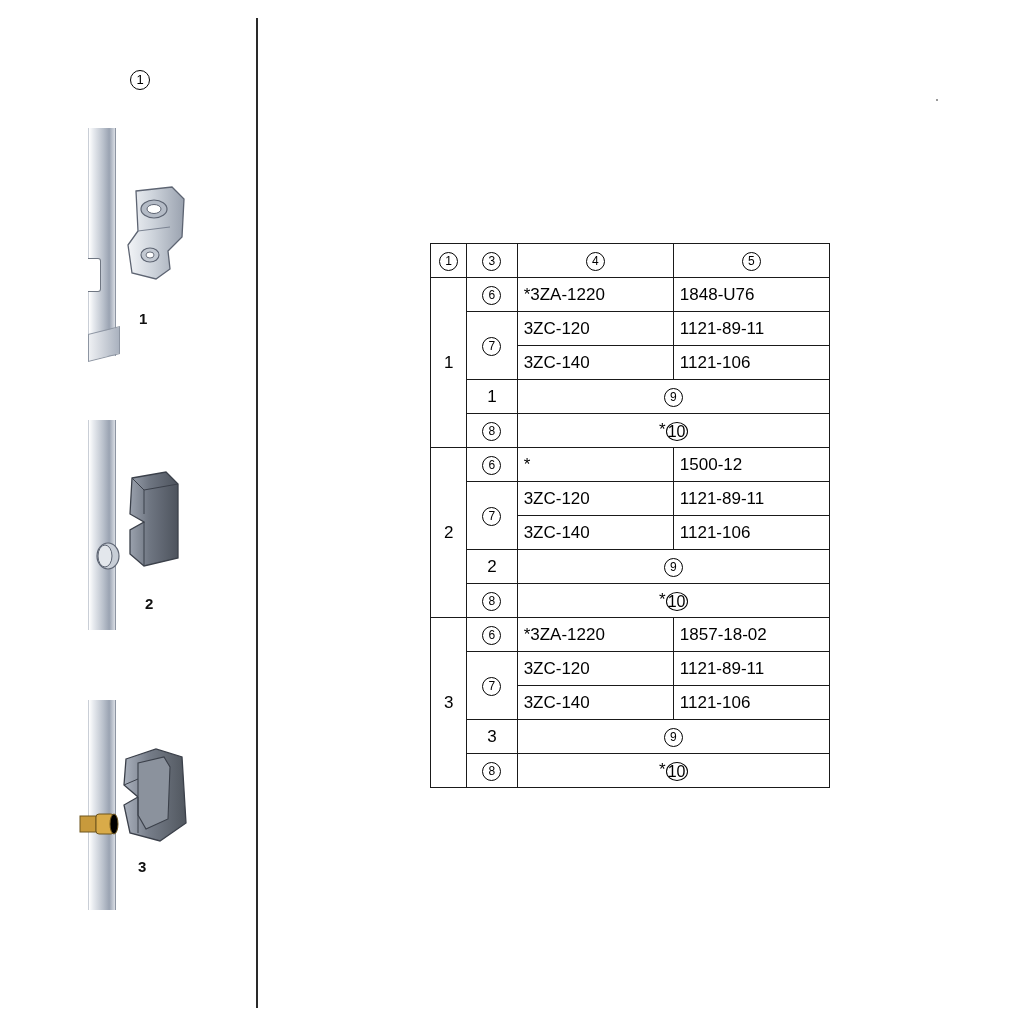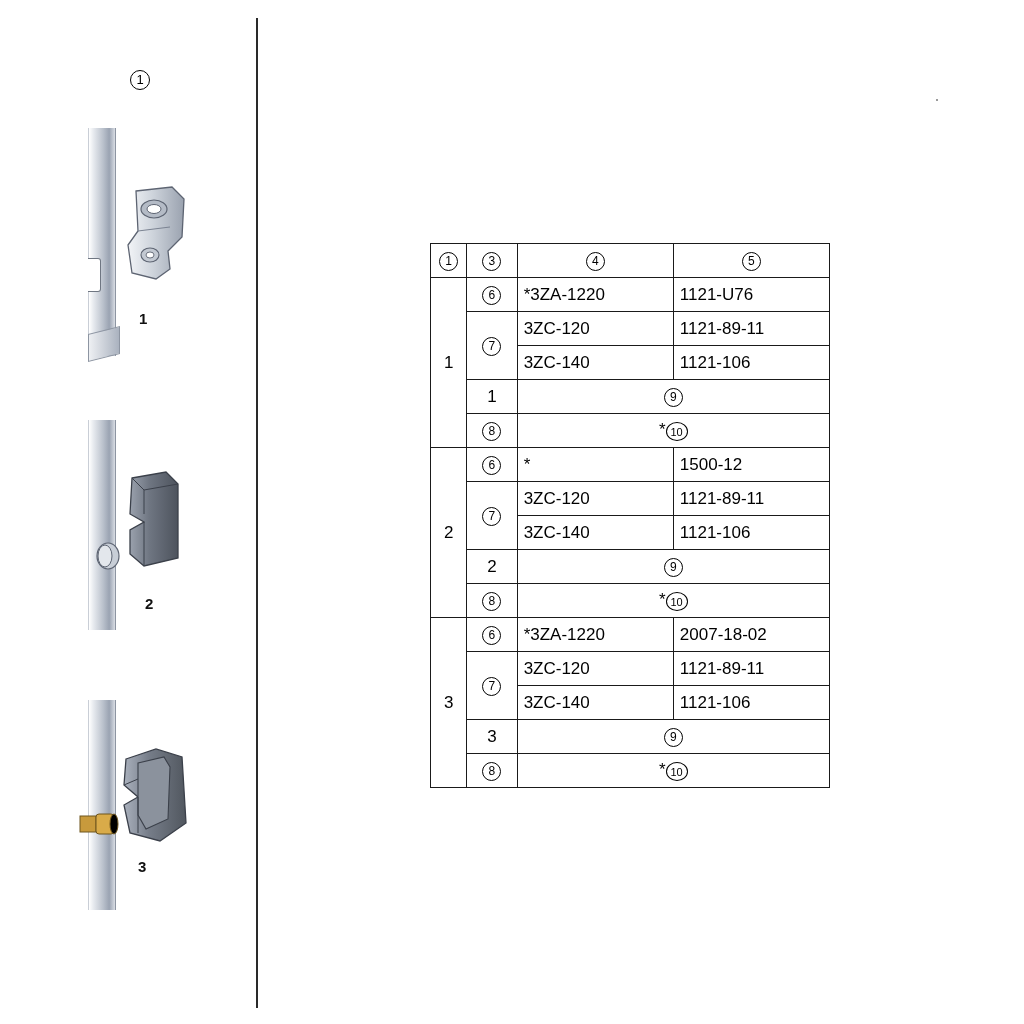--- a/index.html
+++ b/index.html
@@ -97,21 +97,21 @@
     display: inline-block;
     width: 19px; height: 19px;
     line-height: 17px;
     border: 1.3px solid #000;
     border-radius: 50%;
     font-size: 12px;
     text-align: center;
     box-sizing: border-box;
     vertical-align: middle;
   }
-  .circ.wide { width: 22px; font-size: 11px; line-height: 18px;}
+  .circ.wide { width: 22px; font-size: 16px; line-height: 18px;}
   .star { font-size: 17px; }
 
   .tiny-dot {
     position: absolute;
     left: 936px; top: 99px;
     width: 2px; height: 2px;
     background: #9a9a9a;
   }
 </style>
 </head>
@@ -215,21 +215,21 @@
         <td class="center"><span class="circ">1</span></td>
         <td class="center"><span class="circ">3</span></td>
         <td class="center"><span class="circ">4</span></td>
         <td class="center"><span class="circ">5</span></td>
       </tr>
 
       <tr class="grp-sep">
         <td class="center" rowspan="5">1</td>
         <td class="center"><span class="circ">6</span></td>
         <td>*3ZA-1220</td>
-        <td>1121-U76</td>
+        <td>1848-U76</td>
       </tr>
       <tr>
         <td class="center" rowspan="2"><span class="circ">7</span></td>
         <td>3ZC-120</td>
         <td>1121-89-11</td>
       </tr>
       <tr>
         <td>3ZC-140</td>
         <td>1121-106</td>
       </tr>
@@ -263,21 +263,21 @@
       </tr>
       <tr>
         <td class="center"><span class="circ">8</span></td>
         <td class="center" colspan="2"><span class="star">*</span><span class="circ wide">10</span></td>
       </tr>
 
       <tr class="grp-sep">
         <td class="center" rowspan="5">3</td>
         <td class="center"><span class="circ">6</span></td>
         <td>*3ZA-1220</td>
-        <td>2007-18-02</td>
+        <td>1857-18-02</td>
       </tr>
       <tr>
         <td class="center" rowspan="2"><span class="circ">7</span></td>
         <td>3ZC-120</td>
         <td>1121-89-11</td>
       </tr>
       <tr>
         <td>3ZC-140</td>
         <td>1121-106</td>
       </tr>

